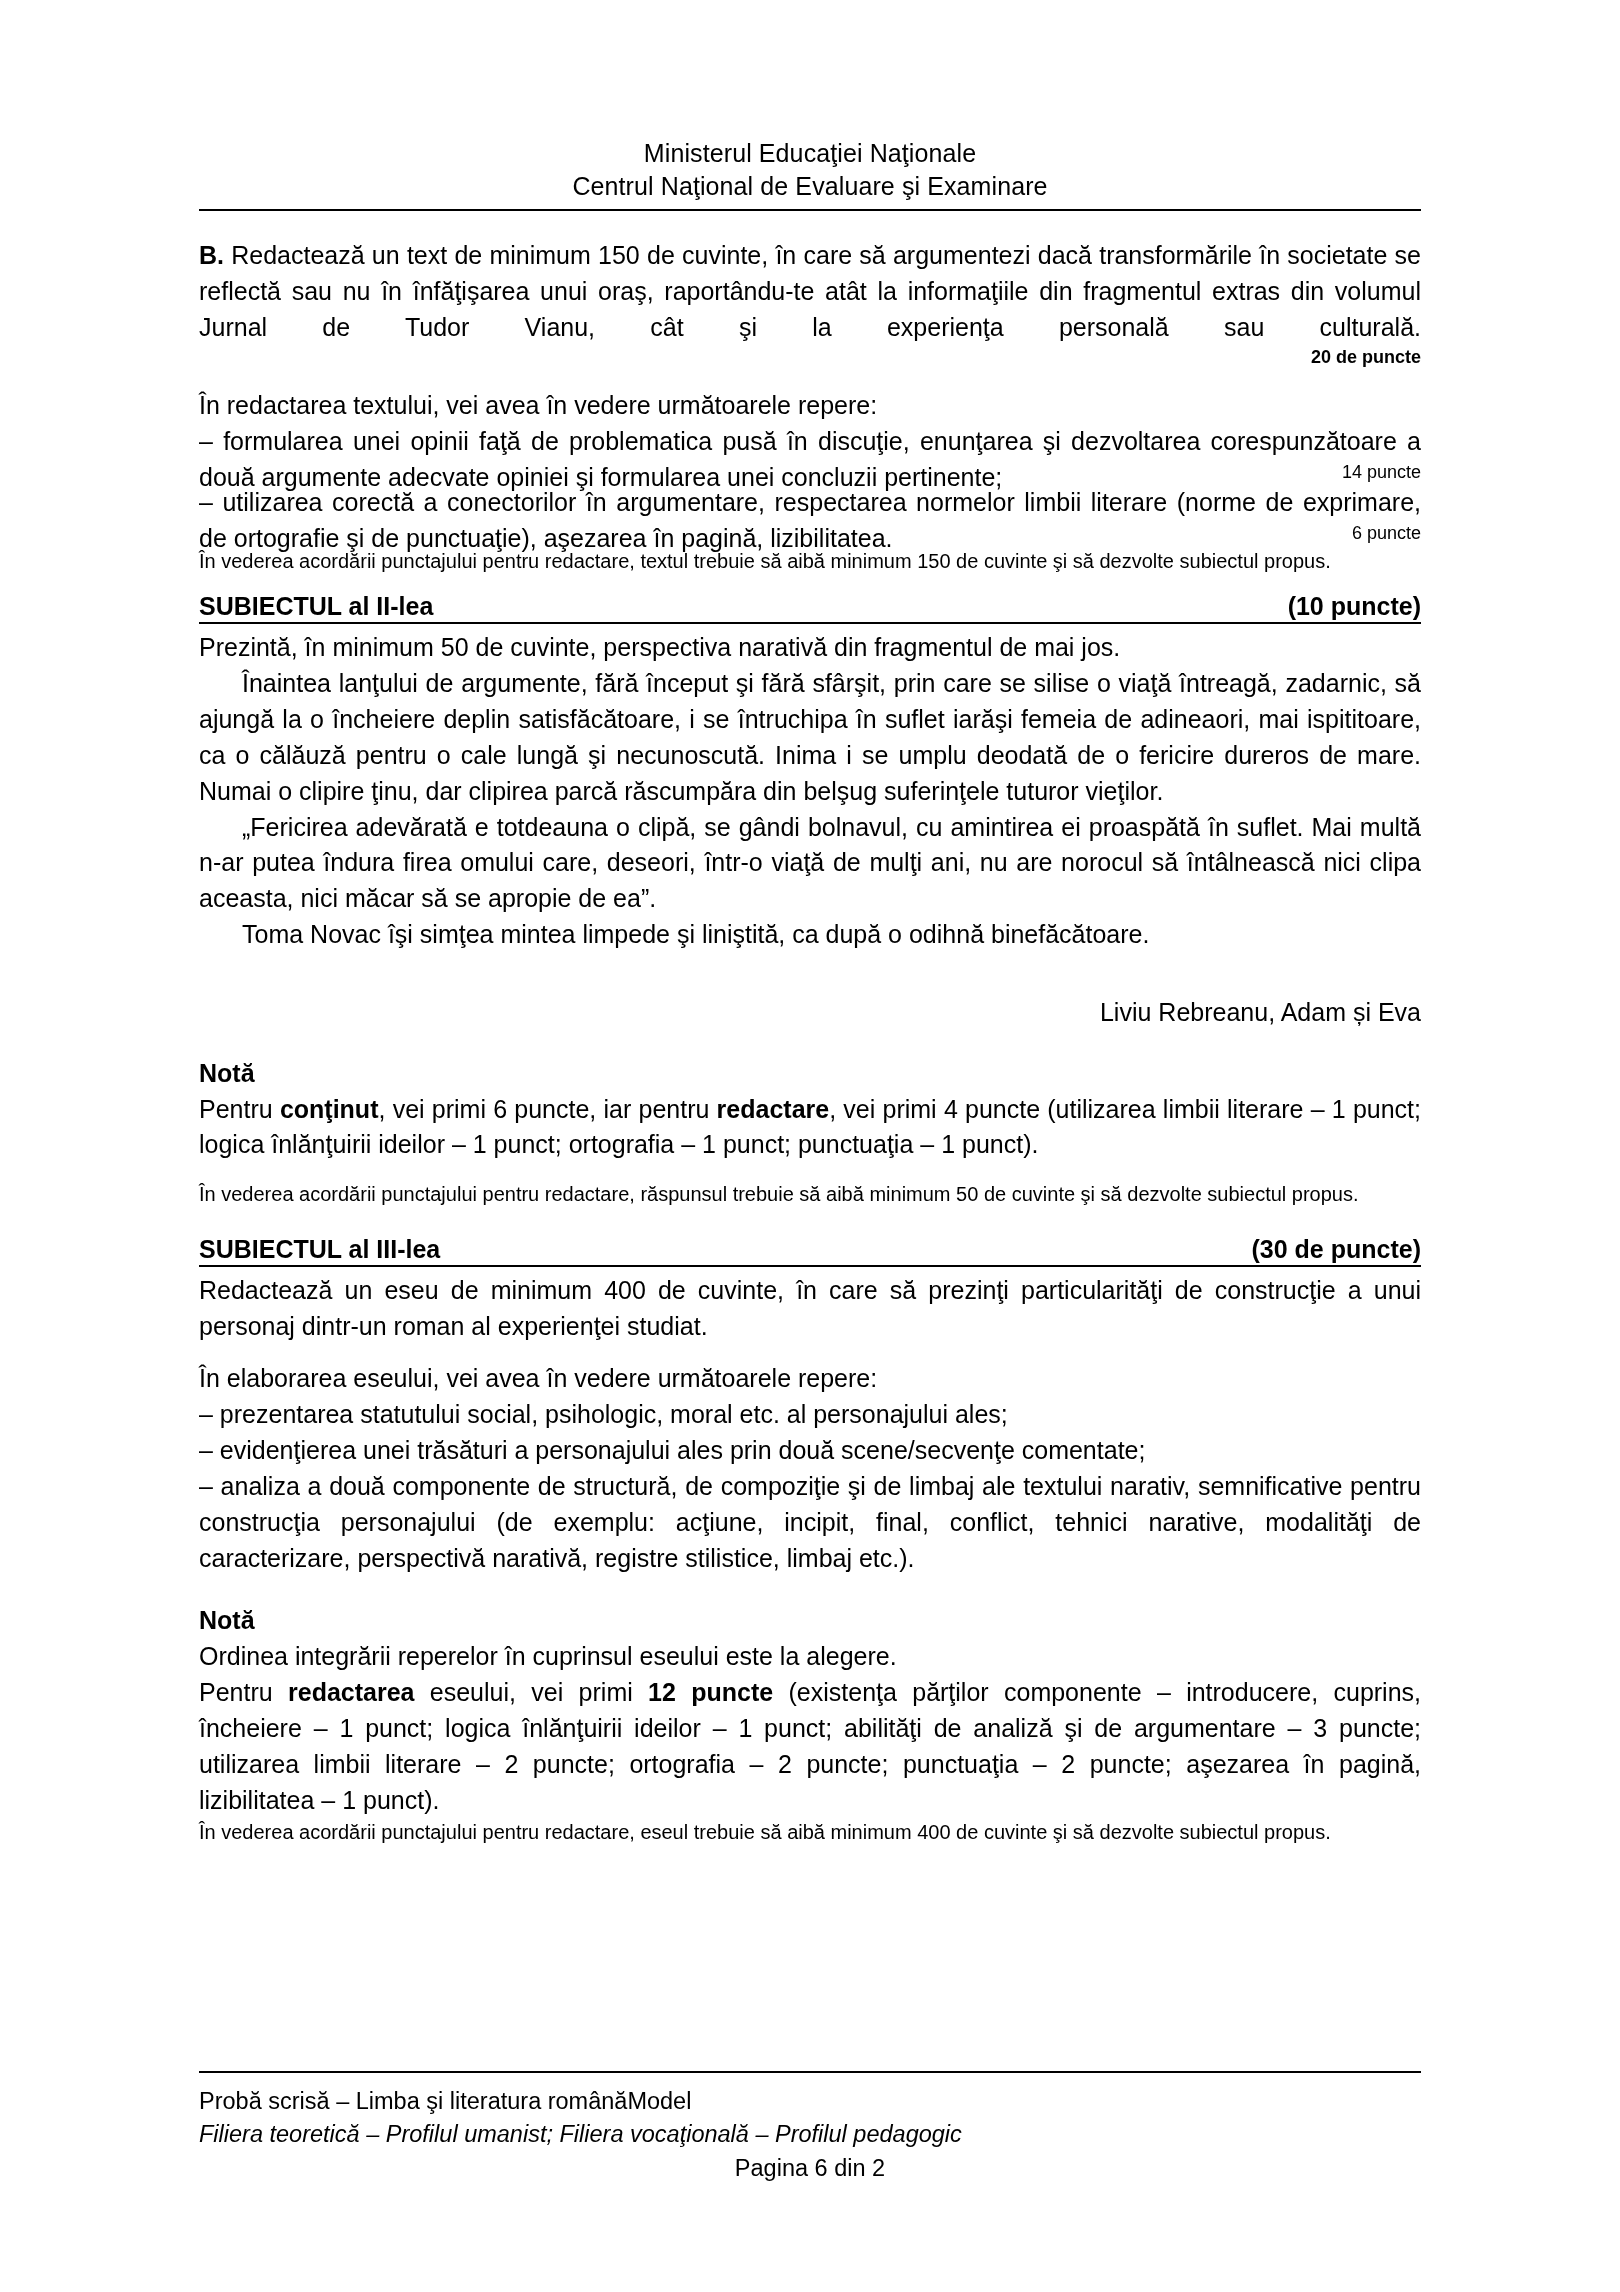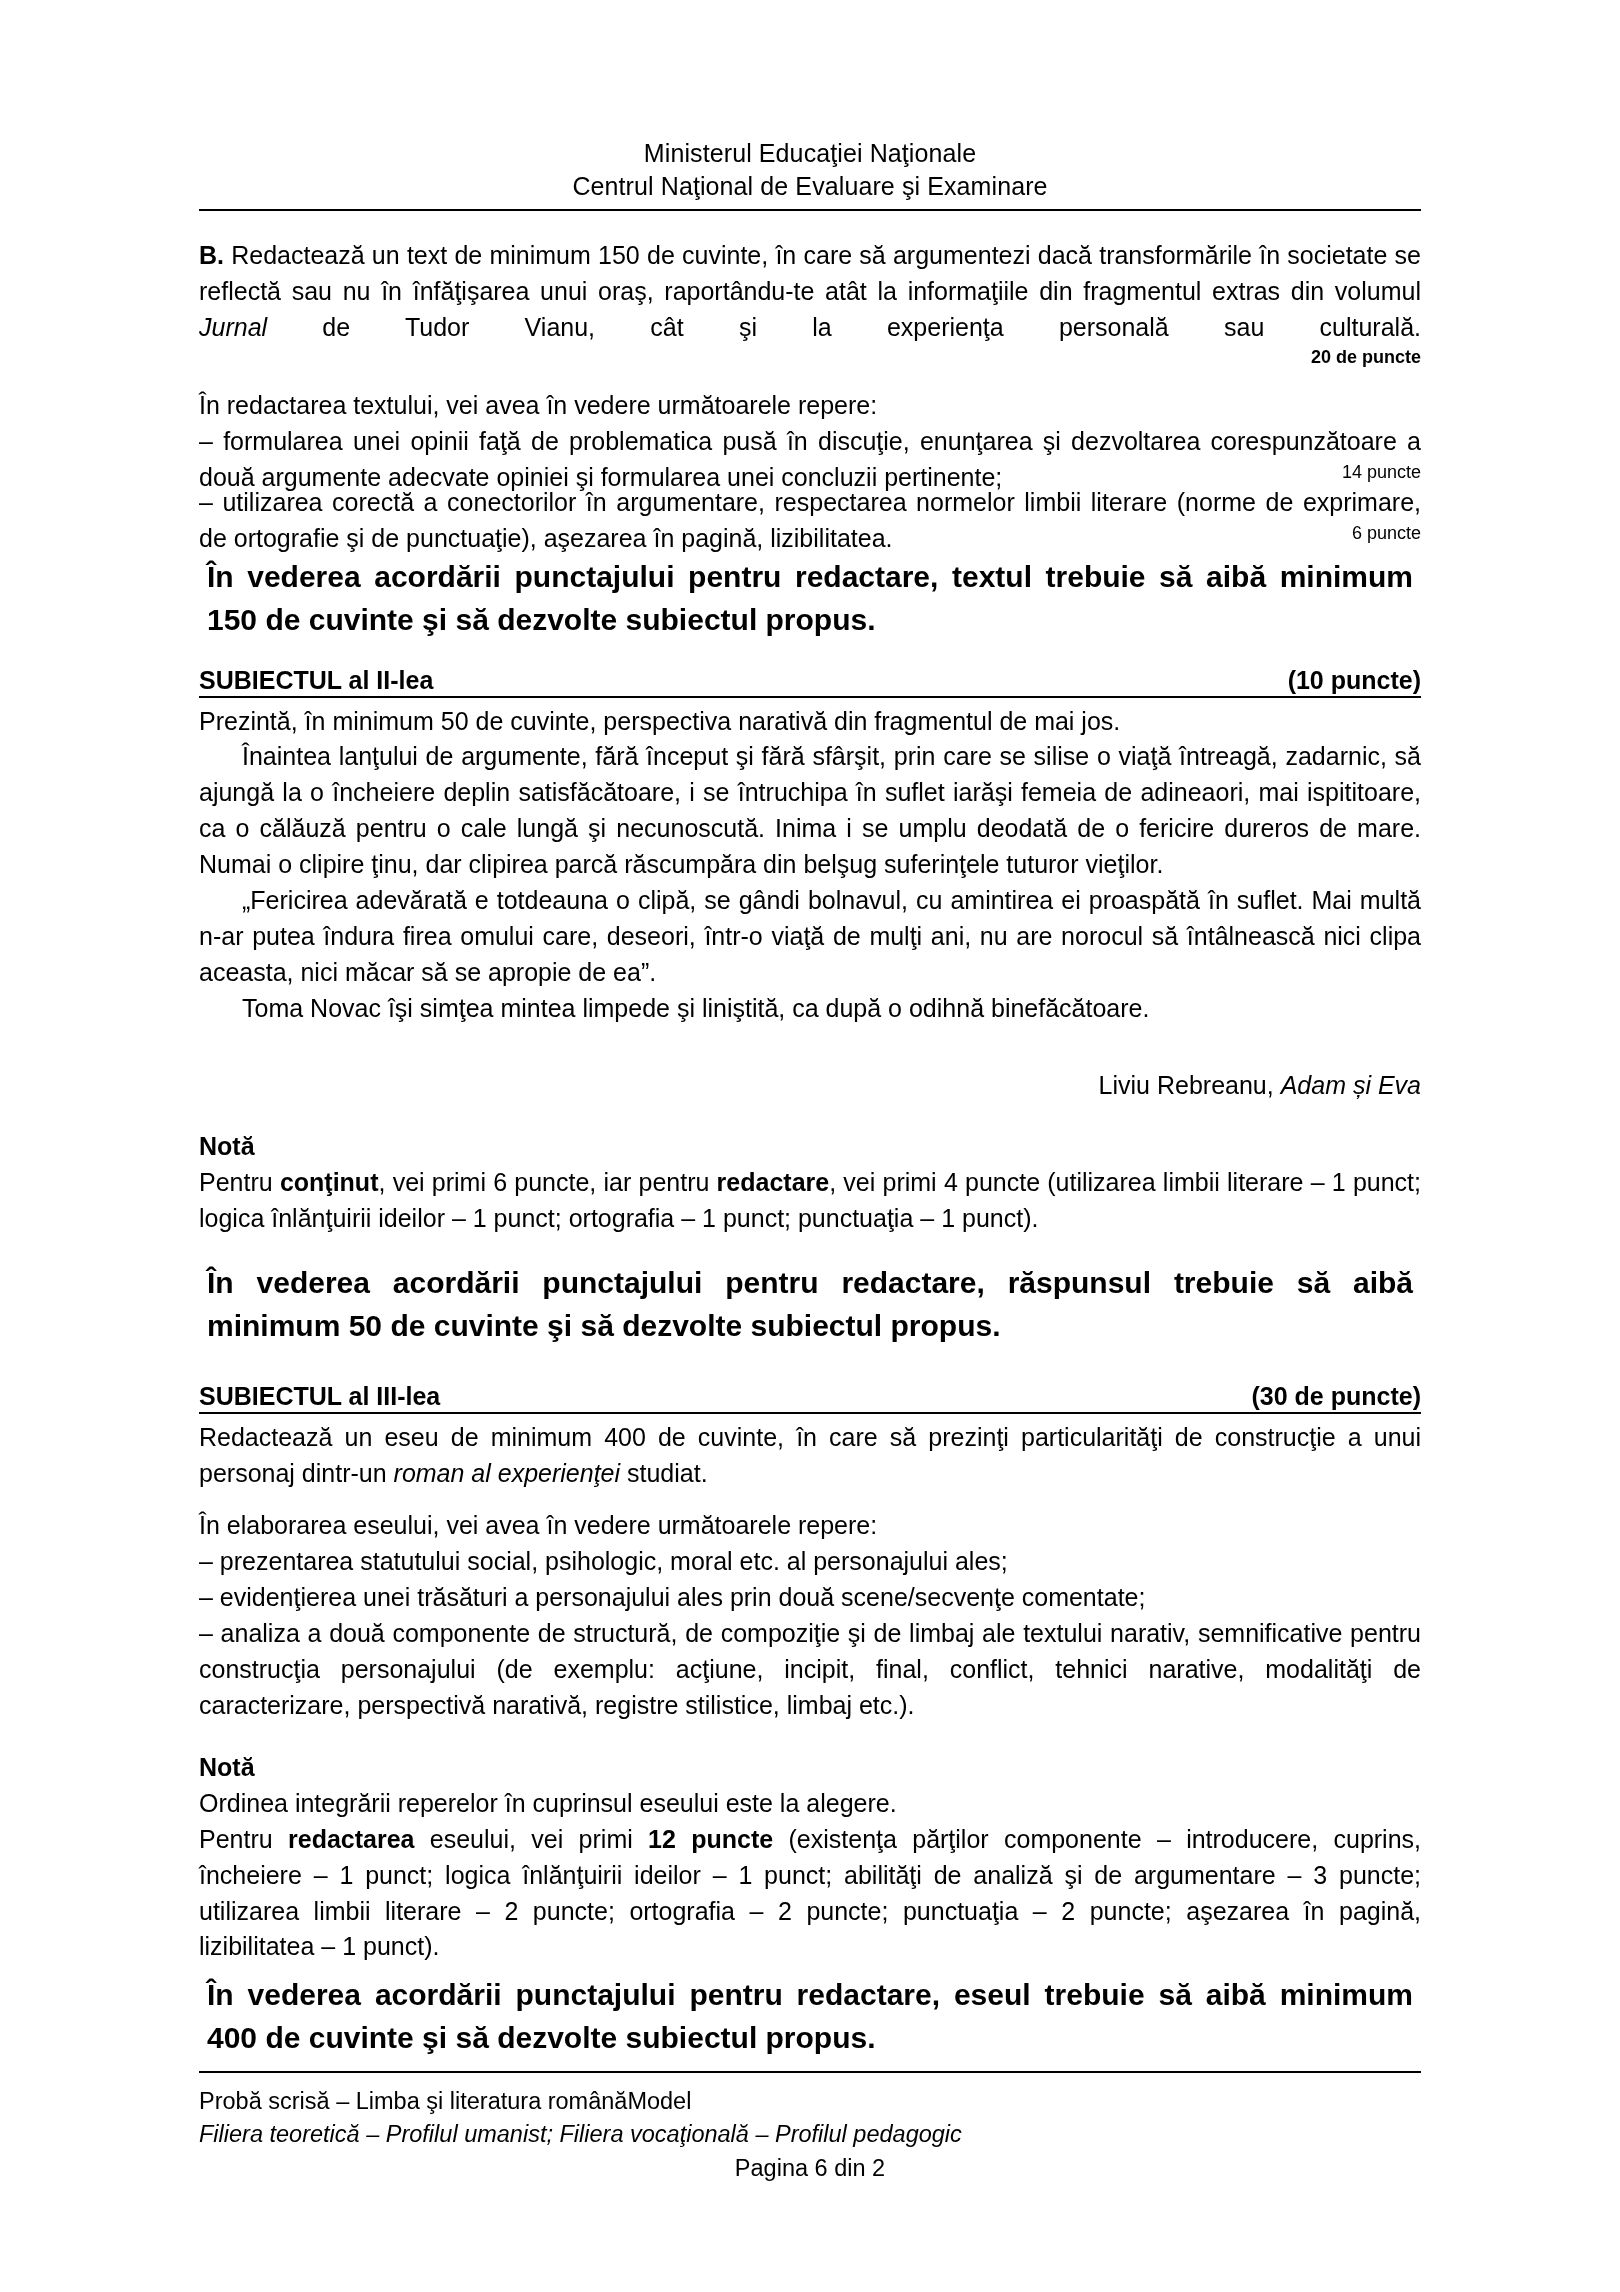--- a/index.html
+++ b/index.html
@@ -46,27 +46,27 @@
     font-size: 25px;
     line-height: 1.435;
     text-align: justify;
     margin: 0;
     hyphens: none;
   }
   .para.nj { text-align: left; }
   .spacer-sm { height: 16.7px; }
   .spacer-md { height: 26.5px; }
   .b { font-weight: bold; }
-  .i { font-style: italic; }
+  .i { }
   .bold-block {
-    font-weight: bold;
-    font-size: 30px;
+    font-weight: normal;
+    font-size: 20px;
     line-height: 1.435;
     text-align: justify;
-    margin: 8px;
+    margin: 0;
   }
   
   .pts-line {
     display: flex;
     justify-content: space-between;
     align-items: baseline;
     font-size: 18px;
     line-height: 1.435;
   }
   .pts-line .right { white-space: nowrap; padding-left: 23.5px; }

